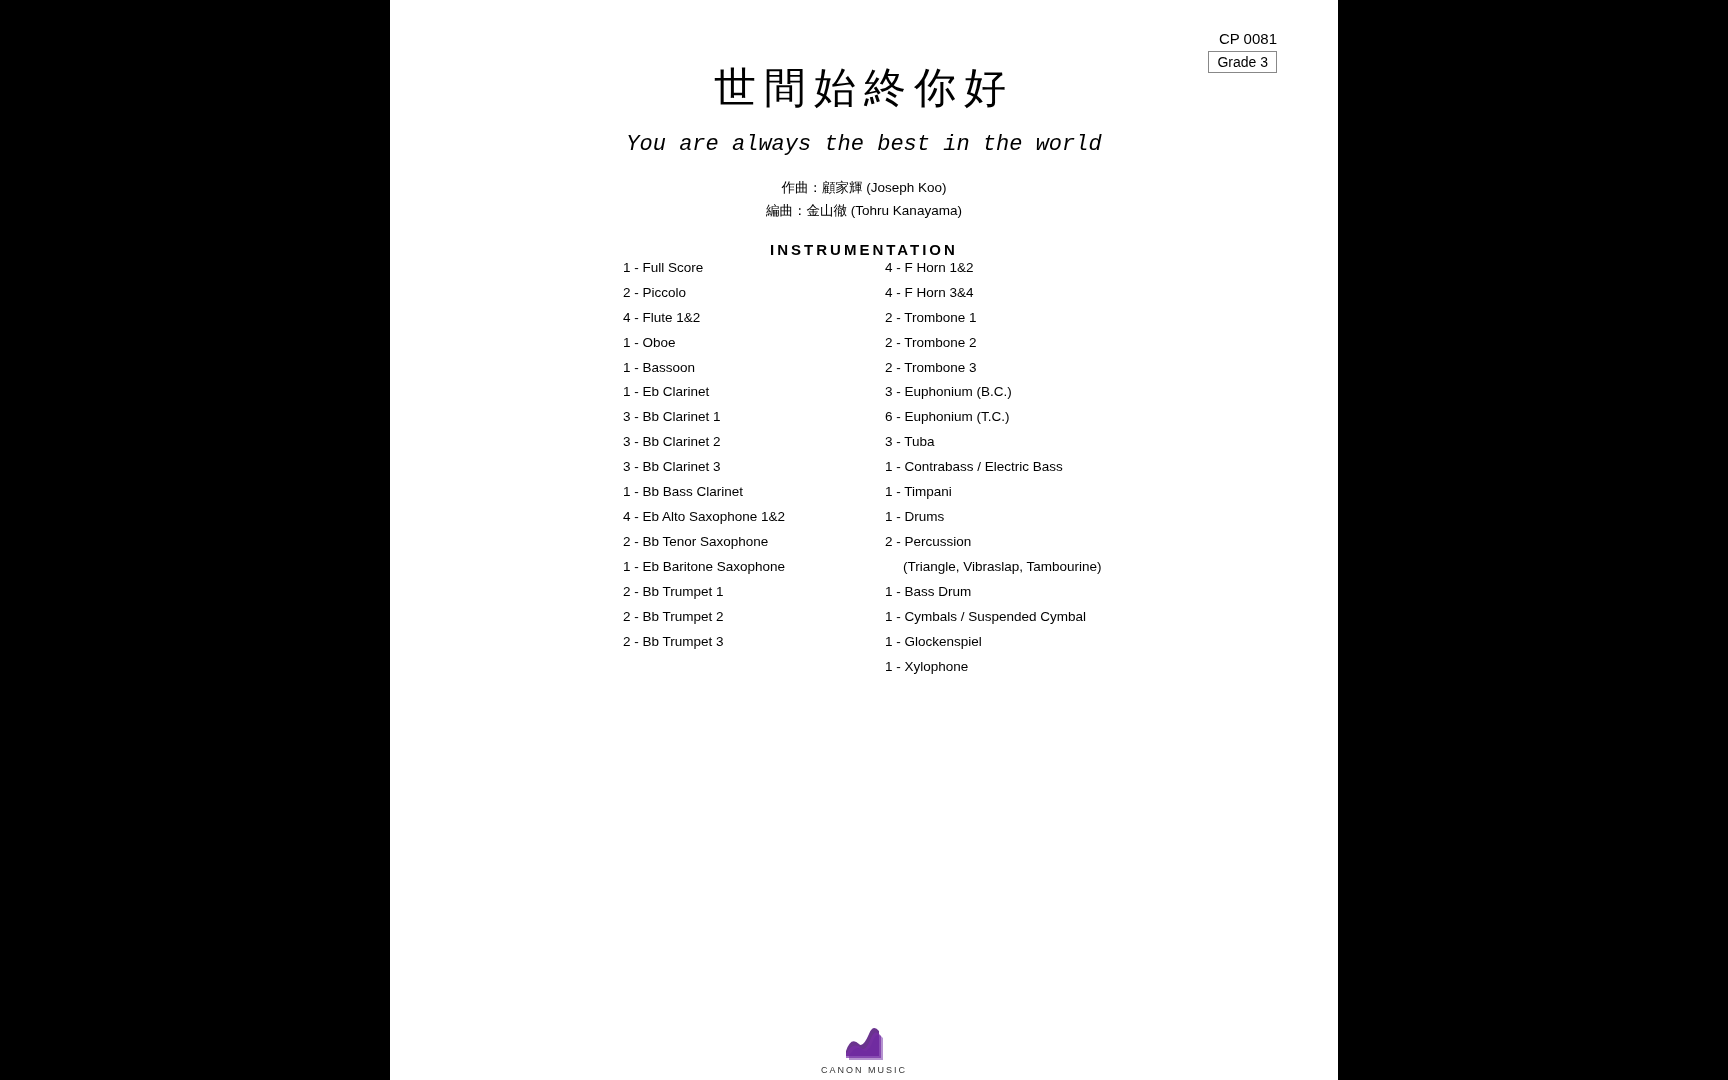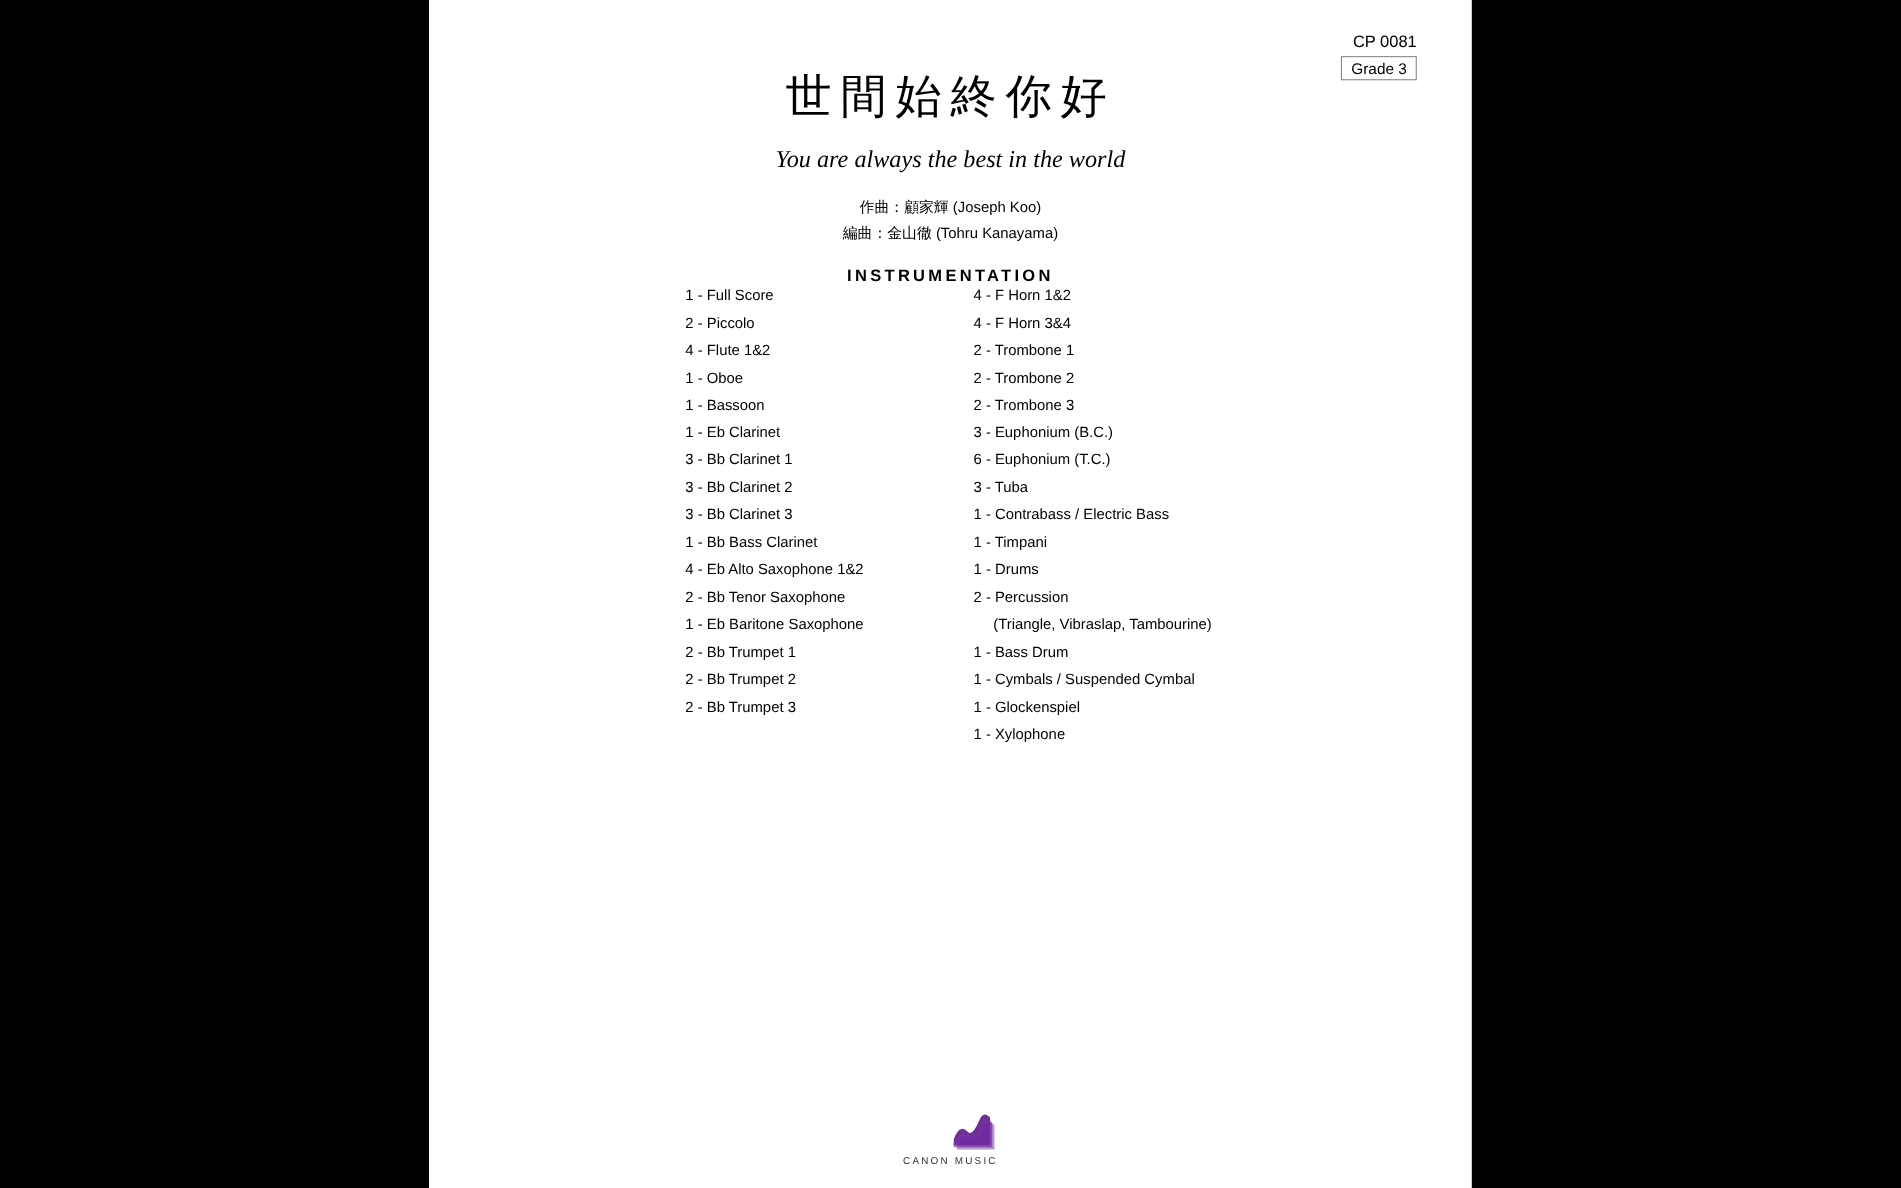--- a/index.html
+++ b/index.html
@@ -27,21 +27,21 @@
       background: #fff;
       display: flex;
       flex-direction: column;
       align-items: center;
       padding: 30px 50px 20px 50px;
       position: relative;
     }
     .catalog-number {
       position: absolute;
       top: 30px;
-      right: 50px;
+      right: 61px;
       text-align: right;
       font-size: 15px;
       font-family: Arial, sans-serif;
     }
     .grade-badge {
       display: inline-block;
       border: 1.5px solid #888;
       padding: 2px 8px;
       font-size: 14px;
       font-family: Arial, sans-serif;
@@ -50,21 +50,21 @@
     }
     .chinese-title {
       font-size: 42px;
       letter-spacing: 8px;
       margin-top: 30px;
       margin-bottom: 16px;
       font-family: 'SimSun', 'STSong', serif;
     }
     .english-title {
       font-size: 22px;
-      font-family: Liberation Serif, serif;
+      font-family: Liberation Mono, monospace;
       font-style: italic;
       margin-bottom: 20px;
     }
     .credits {
       text-align: center;
       font-size: 13.5px;
       font-family: Arial, sans-serif;
       line-height: 1.7;
       margin-bottom: 18px;
     }
@@ -91,24 +91,24 @@
       font-size: 13.5px;
       font-family: Arial, sans-serif;
       line-height: 1.55;
       white-space: nowrap;
     }
     .instrument-item.indented {
       padding-left: 18px;
     }
     .logo-area {
       position: absolute;
-      bottom: 20px;
+      bottom: 5px;
       display: flex;
       flex-direction: column;
-      align-items: flex-end;
+      align-items: center;
     }
     .logo-svg {
       width: 45px;
       height: 45px;
     }
     .logo-text {
       font-size: 9px;
       letter-spacing: 2px;
       font-family: Arial, sans-serif;
       margin-top: 4px;

